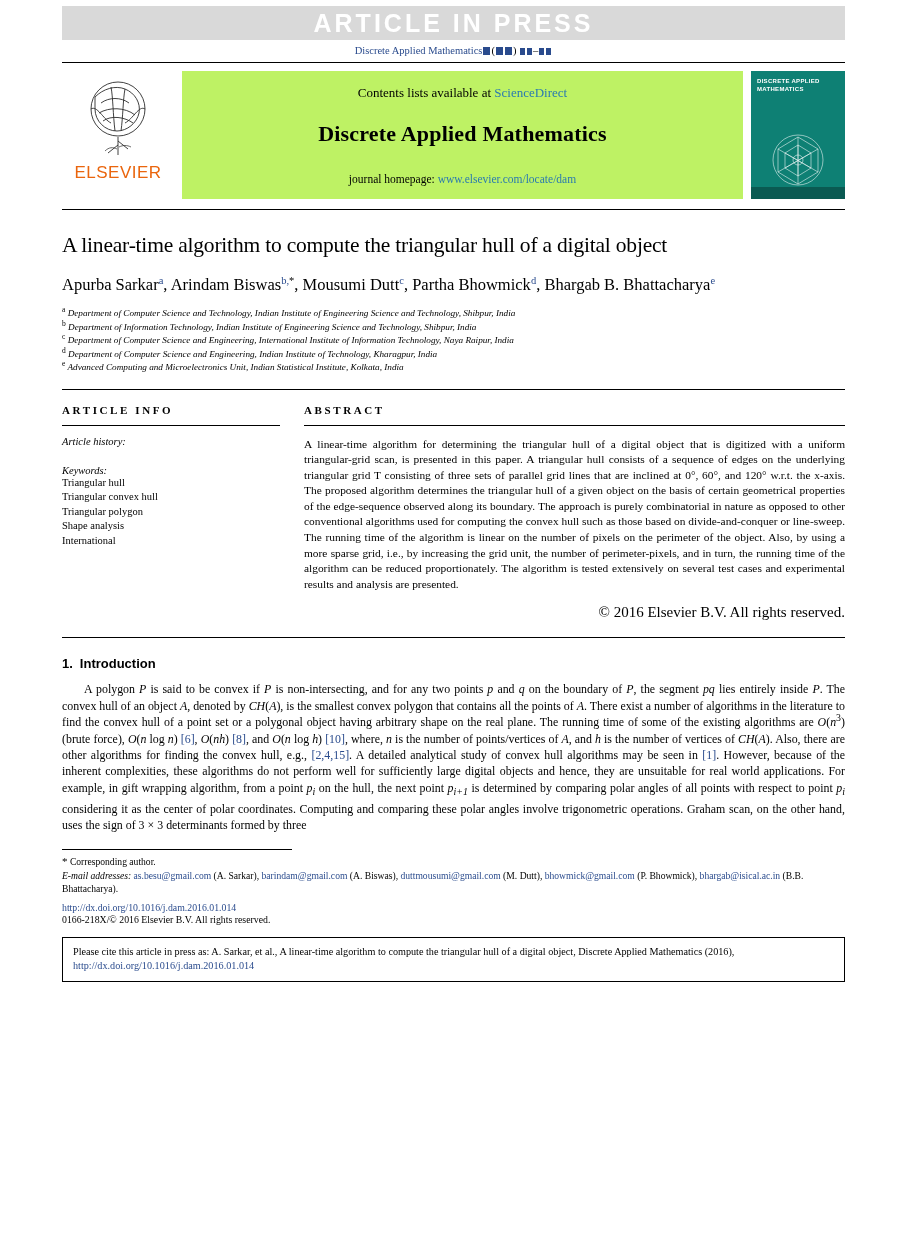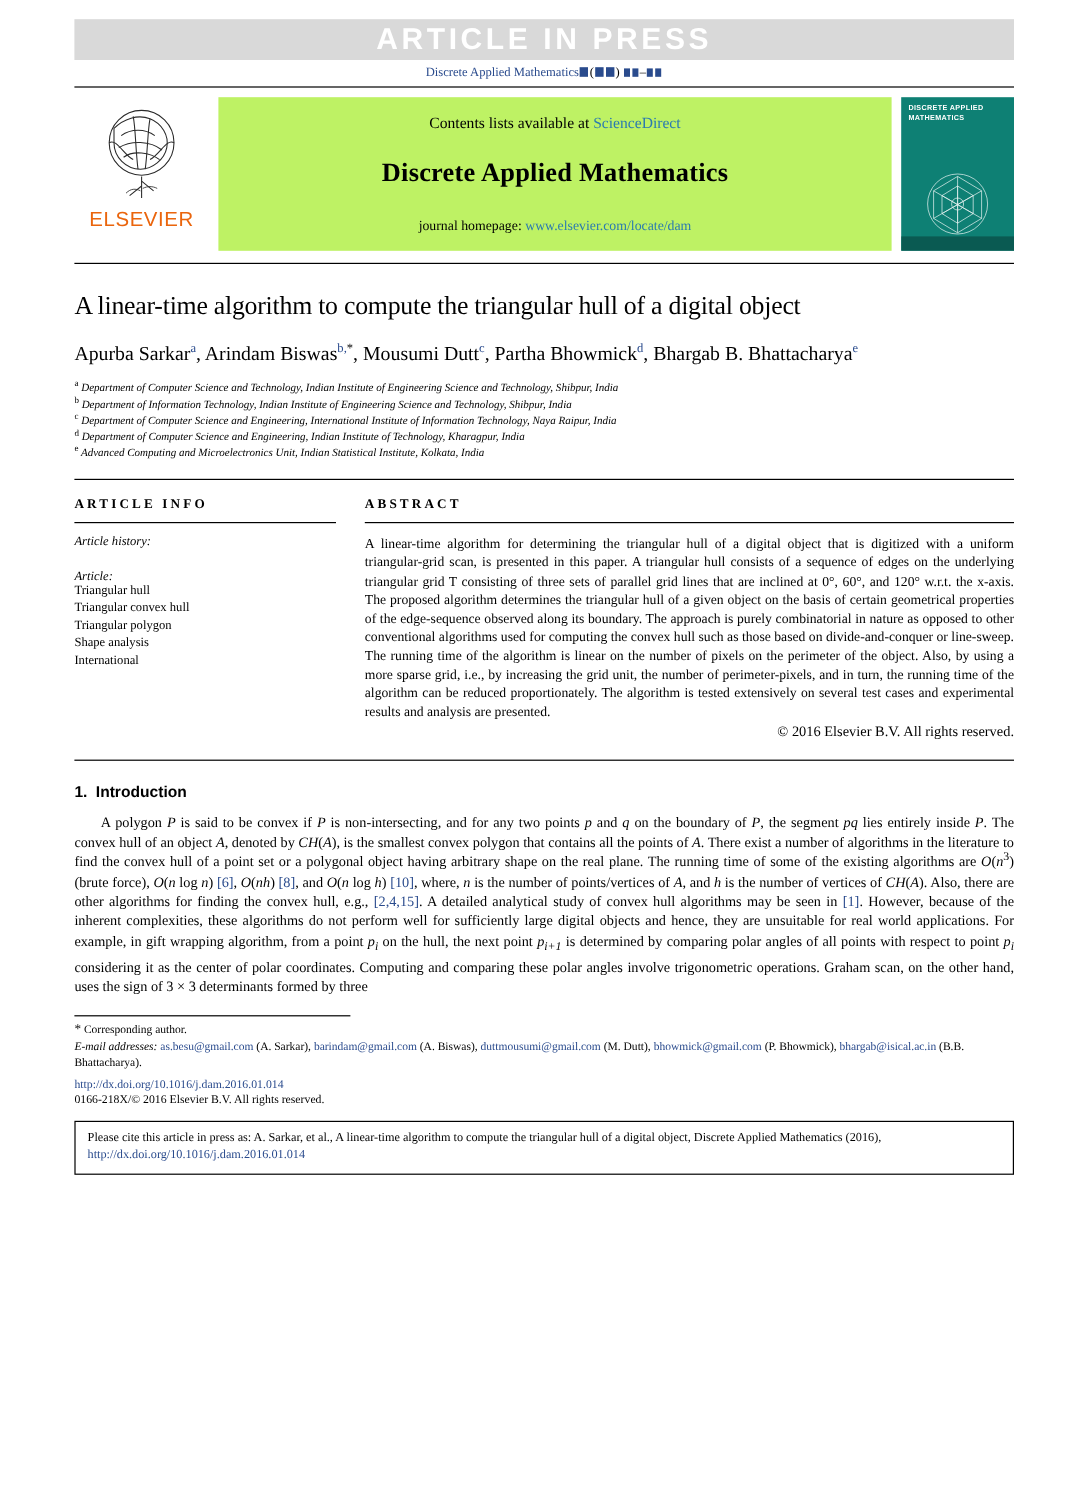--- a/index.html
+++ b/index.html
@@ -14,21 +14,21 @@
   }
   .page {
     position: relative;
     width: 907px;
     height: 1238px;
     padding: 0 62px;
   }
 
   
   .aip-banner {
-    margin-top: 16px;
+    margin-top: 6px;
     background: #d9d9d9;
     height: 34px;
     display: flex;
     align-items: center;
     justify-content: center;
   }
   .aip-banner .txt {
     font-family: "Liberation Sans", sans-serif;
     font-weight: bold;
     font-size: 25px;
@@ -174,21 +174,22 @@
   .kw { font-size: 10.5px; line-height: 14.5px; }
   .abs-rule { border-top: 1px solid #000; margin-top: 9px; }
   .abstract {
     margin-top: 11px;
     font-size: 11.4px;
     line-height: 15.6px;
     text-align: justify;
   }
   .copyright {
     text-align: right;
-    font-size: 12px;
+    font-size: 15px;
+    margin-top: 12px;
   }
 
   .rule-dark3 { border-top: 1px solid #000; margin-top: 16px; }
 
   
   .body-sec-title {
     font-family: "Liberation Sans", sans-serif;
     font-size: 13px;
     font-weight: bold;
     margin-top: 18px;
@@ -306,21 +307,21 @@
       <div class="affil"><sup>e</sup> Advanced Computing and Microelectronics Unit, Indian Statistical Institute, Kolkata, India</div>
     </div>
 
   <div class="rule-thin"></div>
 
   <div class="cols">
     <div class="col-info">
       <div class="sec-head">ARTICLE INFO</div>
       <div class="underline"></div>
       <div class="hist-title">Article history:</div>
-      <div class="kw-title">Article:</div>
+      <div class="kw-title">Keywords:</div>
       <div id="keywords-list">
           <div class="kw">Triangular hull</div>
           <div class="kw">Triangular convex hull</div>
           <div class="kw">Triangular polygon</div>
           <div class="kw">Shape analysis</div>
           <div class="kw">International</div>
         </div>
     </div>
     <div class="col-abs">
       <div class="sec-head">ABSTRACT</div>

